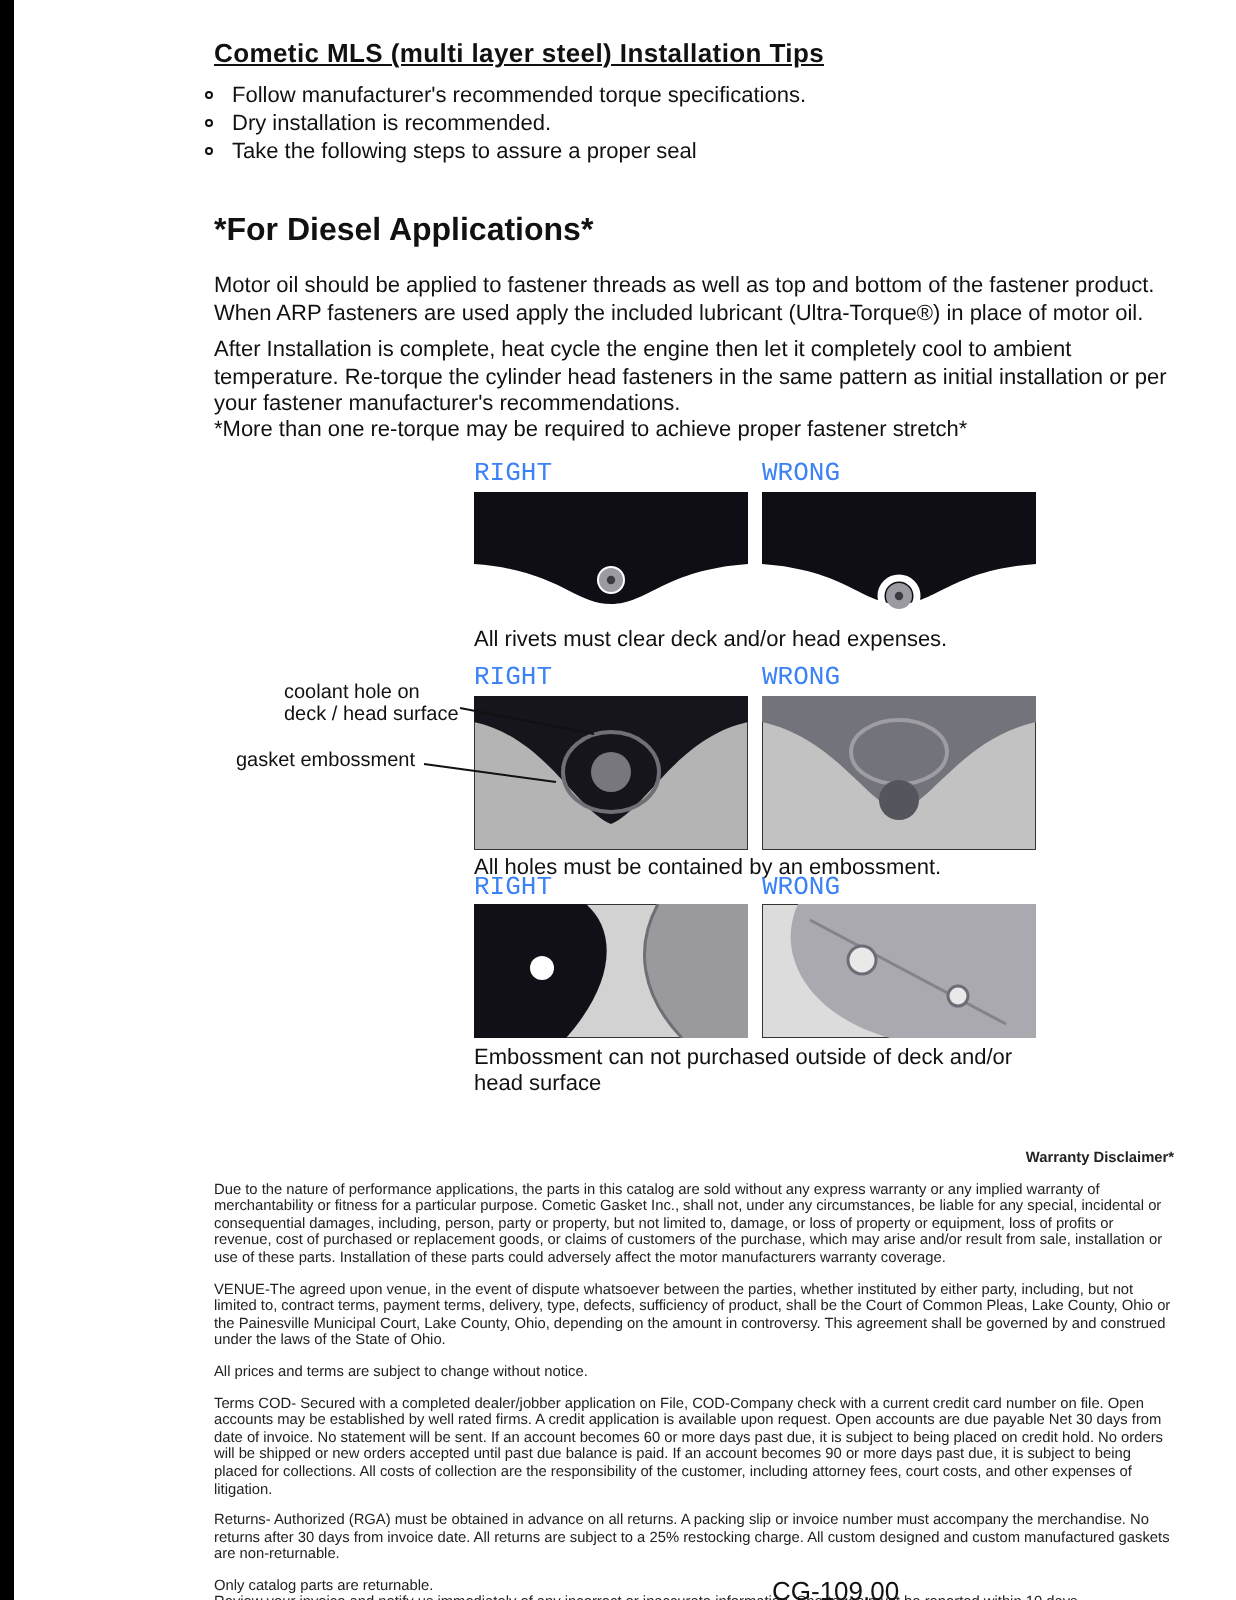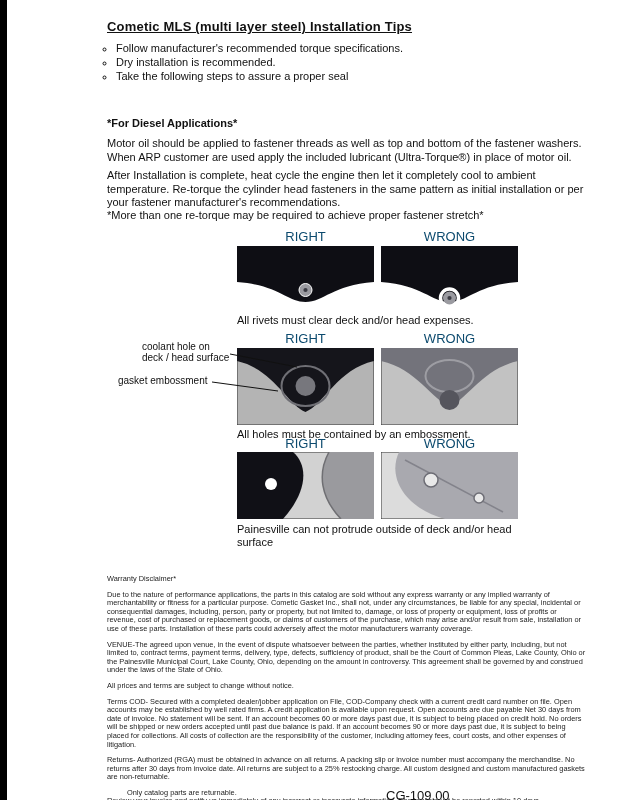--- a/index.html
+++ b/index.html
@@ -11,55 +11,55 @@
   .left-bar{position:absolute;left:0;top:0;width:7px;height:800px;background:#000;}
   .title{
     position:absolute;left:107px;top:19px;font-size:13px;font-weight:bold;
     text-decoration:underline;letter-spacing:.2px;
   }
   ul.tips{list-style-type:circle;margin:0;padding-left:12px;
     position:absolute;left:104px;top:42px;width:495px;font-size:11px;line-height:13px;}
   ul.tips>li{margin-bottom:1px;}
   ul.sub{list-style-type:disc;margin:1px 0 0 0;padding-left:14px;}
   ul.sub>li{margin-bottom:1px;}
-  .diesel-heading{position:absolute;left:107px;top:117px;font-size:11px;font-weight:bold;}
+  .diesel-heading{position:absolute;left:107px;top:107px;font-size:16px;font-weight:bold;}
   .para{position:absolute;left:107px;width:486px;font-size:11px;line-height:13.5px;}
   .p1{top:137px;}
   .p2{top:169px;}
   .note{top:209px;}
-  .col-header{position:absolute;width:137px;text-align:center;font-size:13px;color:#0c4a6e;}
+  .col-header{position:absolute;width:137px;font-size:13px;color:#3b82f6;font-family:Liberation Mono, monospace;}
   .panel{position:absolute;width:137px;display:block;}
   .panel svg{display:block;}
   .caption{position:absolute;left:237px;font-size:11px;line-height:13px;color:#111;}
   .callout{position:absolute;font-size:10px;line-height:11px;color:#111;}
   .lines-overlay{position:absolute;left:0;top:228px;width:618px;height:330px;pointer-events:none;}
   .disclaimer{position:absolute;left:107px;top:575px;width:480px;font-size:7.4px;line-height:8.6px;color:#222;}
-  .disclaimer .dheading{font-weight:normal;margin-bottom:7px;}
+  .disclaimer .dheading{font-weight:bold;margin-bottom:7px;text-align:right;}
   .disclaimer .dpara{margin-bottom:7px;}
-  .disclaimer .dpara.tight{margin-bottom:0;margin-left:20px;}
+  .disclaimer .dpara.tight{margin-bottom:0;}
   .footer-code{position:absolute;left:386px;top:756px;font-size:13px;color:#111;margin-top:32px;}
 </style>
 </head>
 <body>
 
 <div class="page">
   <div class="left-bar"></div>
 
   <div class="title">Cometic MLS (multi layer steel) Installation Tips</div>
 
   <ul class="tips">
     <li>Follow manufacturer's recommended torque specifications.</li>
     <li>Dry installation is recommended.</li>
     <li>
       <span>Take the following steps to assure a proper seal</span>
     </li>
   </ul>
 
   <div class="diesel-heading">*For Diesel Applications*</div>
-  <div class="para p1">Motor oil should be applied to fastener threads as well as top and bottom of the fastener washers. When ARP customer are used apply the included lubricant (Ultra-Torque®) in place of motor oil.</div>
+  <div class="para p1">Motor oil should be applied to fastener threads as well as top and bottom of the fastener product. When ARP fasteners are used apply the included lubricant (Ultra-Torque®) in place of motor oil.</div>
   <div class="para p2">After Installation is complete, heat cycle the engine then let it completely cool to ambient temperature. Re-torque the cylinder head fasteners in the same pattern as initial installation or per your fastener manufacturer's recommendations.</div>
   <div class="para note">*More than one re-torque may be required to achieve proper fastener stretch*</div>
 
   <div class="col-header" style="left:237px;top:229px;">RIGHT</div>
   <div class="col-header" style="left:381px;top:229px;">WRONG</div>
 
   <div class="panel" style="left:237px;top:246px;">
     <svg width="137" height="65" viewBox="0 0 137 65">
       <rect width="137" height="65" fill="#0e0e14"></rect>
       <path d="M0,36 C42,39 50,56 68.5,56 C87,56 95,39 137,36 L137,65 L0,65 Z" fill="#ffffff"></path>
@@ -116,21 +116,21 @@
   </div>
   <div class="panel" style="left:381px;top:452px;">
     <svg width="137" height="67" viewBox="0 0 137 67">
       <rect width="137" height="67" fill="#dcdcdc" stroke="#333" stroke-width="1"></rect>
       <path d="M18,0 C6,26 24,56 64,67 H137 V0 Z" fill="#a9a9af"></path>
       <line x1="24" y1="8" x2="122" y2="60" stroke="#83838b" stroke-width="1.5"></line>
       <circle cx="50" cy="28" r="7" fill="#e9e9e9" stroke="#6d6d75" stroke-width="1.5"></circle>
       <circle cx="98" cy="46" r="5" fill="#e9e9e9" stroke="#6d6d75" stroke-width="1.5"></circle>
     </svg>
   </div>
-  <div class="caption" style="top:523px;width:290px;">Painesville can not protrude outside of deck and/or head surface</div>
+  <div class="caption" style="top:523px;width:290px;">Embossment can not purchased outside of deck and/or head surface</div>
 
   <svg class="lines-overlay">
     <line x1="230" y1="126" x2="297" y2="139" stroke="#111" stroke-width="1"></line>
     <line x1="212" y1="154" x2="278" y2="163" stroke="#111" stroke-width="1"></line>
   </svg>
 
   <div class="disclaimer">
     <div class="dheading">Warranty Disclaimer*</div>
     <div class="dpara">Due to the nature of performance applications, the parts in this catalog are sold without any express warranty or any implied warranty of merchantability or fitness for a particular purpose.  Cometic Gasket Inc., shall not, under any circumstances, be liable for any special, incidental or consequential damages, including, person, party or property, but not limited to, damage, or loss of property or equipment, loss of profits or revenue, cost of purchased or replacement goods, or claims of customers of the purchase, which may arise and/or result from sale, installation or use of these parts.  Installation of these parts could adversely affect the motor manufacturers warranty coverage.</div>
     <div class="dpara">VENUE-The agreed upon venue, in the event of dispute whatsoever between the parties, whether instituted by either party, including, but not limited to, contract terms, payment terms, delivery, type, defects, sufficiency of product, shall be the Court of Common Pleas, Lake County, Ohio or the Painesville Municipal Court, Lake County, Ohio, depending on the amount in controversy. This agreement shall be governed by and construed under the laws of the State of Ohio.</div>

